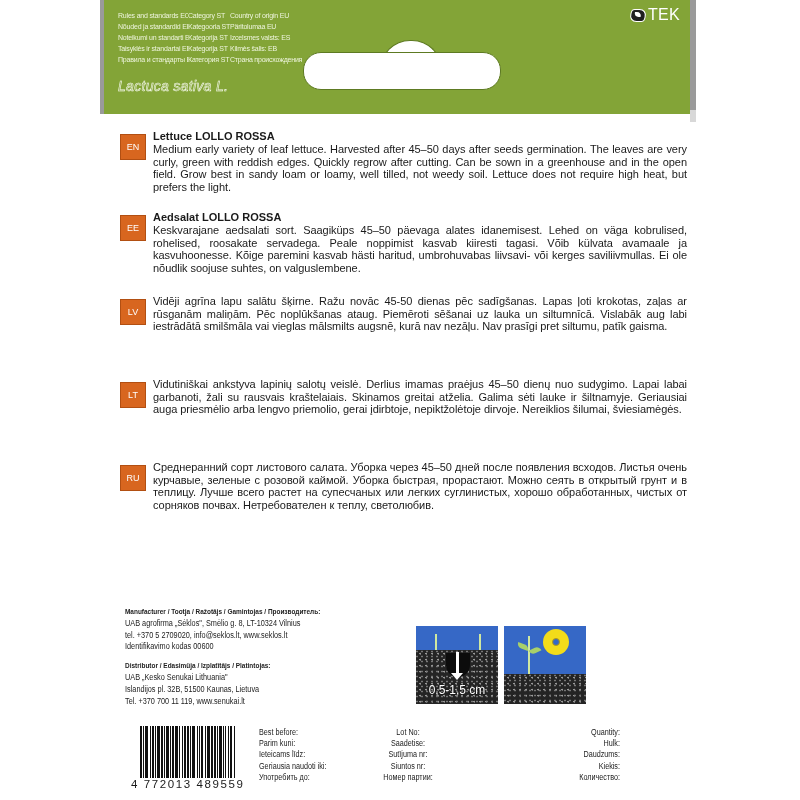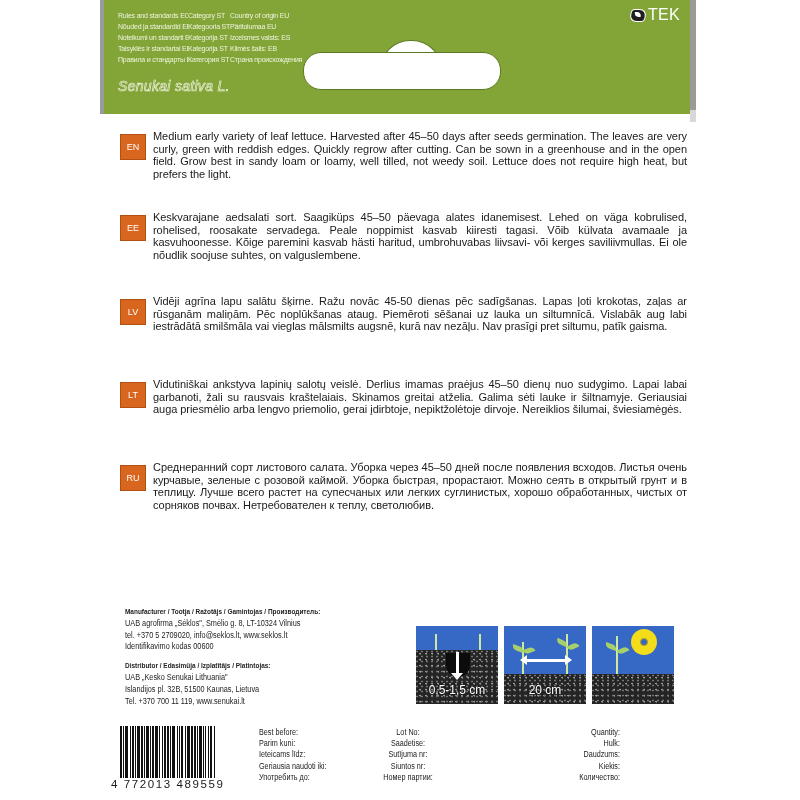--- a/index.html
+++ b/index.html
@@ -42,21 +42,21 @@
   .arrow-down { position:absolute; left:40px; top:26px; width:3px; height:22px; background:#fff; }
   .arrow-down::after { content:""; position:absolute; left:-5px; bottom:-6px; border-left:6px solid transparent; border-right:6px solid transparent; border-top:7px solid #fff; }
   .sprout { position:absolute; width:2px; background:#cfe8a0; }
   .leaf { position:absolute; width:12px; height:5px; background:#a8d06a; border-radius:0 6px 0 6px; }
   .harrow { position:absolute; left:22px; top:33px; width:40px; height:3px; background:#fff; }
   .harrow::before { content:""; position:absolute; left:-6px; top:-4px; border-top:5px solid transparent; border-bottom:5px solid transparent; border-right:7px solid #fff; }
   .harrow::after { content:""; position:absolute; right:-6px; top:-4px; border-top:5px solid transparent; border-bottom:5px solid transparent; border-left:7px solid #fff; }
   .sun { position:absolute; left:42px; top:6px; width:20px; height:20px; border-radius:50%; background:#f3dc1a; box-shadow:0 0 0 3px #f3dc1a; }
   .sun::after { content:""; position:absolute; left:6px; top:6px; width:8px; height:8px; border-radius:50%; background:#3668c6; border:1px solid #b79c10; box-sizing:border-box; }
 
-  .barcode-wrap { position:absolute; left:8px; top:726px; width:125px; height:66px; }
+  .barcode-wrap { position:absolute; left:28px; top:726px; width:125px; height:66px; }
   .bars { position:absolute; left:12px; top:0; width:108px; height:58px; display:flex; align-items:stretch; }
   .bars i { display:block; background:#111; margin-right:1.2px; }
   .bar-digits { position:absolute; left:2px; top:52px; font-size:11.5px; letter-spacing:1.6px; background:transparent; }
   .bar-digits span { background:#fff; padding:0 1px; }
 
   .labels-col { position:absolute; font-size:8.5px; line-height:11.2px; transform:scaleX(0.85); transform-origin:left top; color:#222; }
   .lot { position:absolute; left:258px; top:727px; text-align:center; width:100px; font-size:8.5px; line-height:11.2px; transform:scaleX(0.85); }
   .qty { position:absolute; left:430px; top:727px; text-align:right; width:90px; font-size:8.5px; line-height:11.2px; transform:scaleX(0.85); transform-origin:right top; }
 </style>
 </head>
@@ -79,42 +79,44 @@
       <span>Kategorija ST</span>
       <span>Izcelsmes valsts: ES</span>
       <span>Taisyklės ir standartai EB</span>
       <span>Kategorija ST</span>
       <span>Kilmės šalis: EB</span>
       <span>Правила и стандарты ЕС</span>
       <span>Категория ST</span>
       <span>Страна происхождения: ЕС</span>
     </div>
 
-    <div class="latin">Senukai sativa L.</div>
+    <div class="latin">Lactuca sativa L.</div>
 
     <div class="cloud-bump"></div>
     <div class="cloud"></div>
     <div class="cloud-cover"></div>
 
     <div class="logo">
       <span class="logo-leaf"></span>
       <span class="logo-text">TEK</span>
     </div>
   </div>
 
   <div class="section" style="top:130px;">
     <div class="badge">EN</div>
     <div class="sect-body">
+      <div class="sect-title">Lettuce LOLLO ROSSA</div>
       <div class="sect-text">Medium early variety of leaf lettuce. Harvested after 45–50 days after seeds germination. The leaves are very curly, green with reddish edges. Quickly regrow after cutting. Can be sown in a greenhouse and in the open field. Grow best in sandy loam or loamy, well tilled, not weedy soil. Lettuce does not require high heat, but prefers the light.</div>
     </div>
   </div>
 
   <div class="section" style="top:211px;">
     <div class="badge">EE</div>
     <div class="sect-body">
+      <div class="sect-title">Aedsalat LOLLO ROSSA</div>
       <div class="sect-text">Keskvarajane aedsalati sort. Saagiküps 45–50 päevaga alates idanemisest. Lehed on väga kobrulised, rohelised, roosakate servadega. Peale noppimist kasvab kiiresti tagasi. Võib külvata avamaale ja kasvuhoonesse. Kõige paremini kasvab hästi haritud, umbrohuvabas liivsavi- või kerges saviliivmullas. Ei ole nõudlik soojuse suhtes, on valguslembene.</div>
     </div>
   </div>
 
   <div class="section" style="top:295px;">
     <div class="badge">LV</div>
     <div class="sect-body">
       <div class="sect-text">Vidēji agrīna lapu salātu šķirne. Ražu novāc 45-50 dienas pēc sadīgšanas. Lapas ļoti krokotas, zaļas ar rūsganām maliņām. Pēc noplūkšanas ataug. Piemēroti sēšanai uz lauka un siltumnīcā. Vislabāk aug labi iestrādātā smilšmāla vai vieglas mālsmilts augsnē, kurā nav nezāļu. Nav prasīgi pret siltumu, patīk gaisma.</div>
     </div>
   </div>
@@ -151,32 +153,20 @@
       <div class="soil" style="height:54px;"></div>
       <div class="hole"></div>
       <div class="sprout" style="left:19px; top:8px; height:16px;"></div>
       <div class="sprout" style="left:63px; top:8px; height:16px;"></div>
       <div class="arrow-down"></div>
       <div class="ic-label">0,5-1,5 cm</div>
     </div>
     <div class="ic">
       <div class="sky" style="height:48px;"></div>
       <div class="soil" style="height:30px;"></div>
-      <div class="sprout" style="left:18px; top:16px; height:32px;"></div>
-      <div class="leaf" style="left:8px; top:20px; transform:rotate(20deg);"></div>
-      <div class="leaf" style="left:19px; top:22px; transform:rotate(-20deg);"></div>
-      <div class="sprout" style="left:62px; top:8px; height:40px;"></div>
-      <div class="leaf" style="left:52px; top:14px; transform:rotate(25deg);"></div>
-      <div class="leaf" style="left:63px; top:18px; transform:rotate(-25deg);"></div>
-      <div class="harrow"></div>
-      <div class="ic-label">20 cm</div>
-    </div>
-    <div class="ic">
-      <div class="sky" style="height:48px;"></div>
-      <div class="soil" style="height:30px;"></div>
       <div class="sprout" style="left:24px; top:10px; height:38px;"></div>
       <div class="leaf" style="left:13px; top:18px; transform:rotate(20deg);"></div>
       <div class="leaf" style="left:25px; top:22px; transform:rotate(-25deg);"></div>
       <div class="sun"></div>
     </div>
   </div>
 
   <div class="barcode-wrap">
     <div class="bars">
       <i style="width:1.5px"></i>

